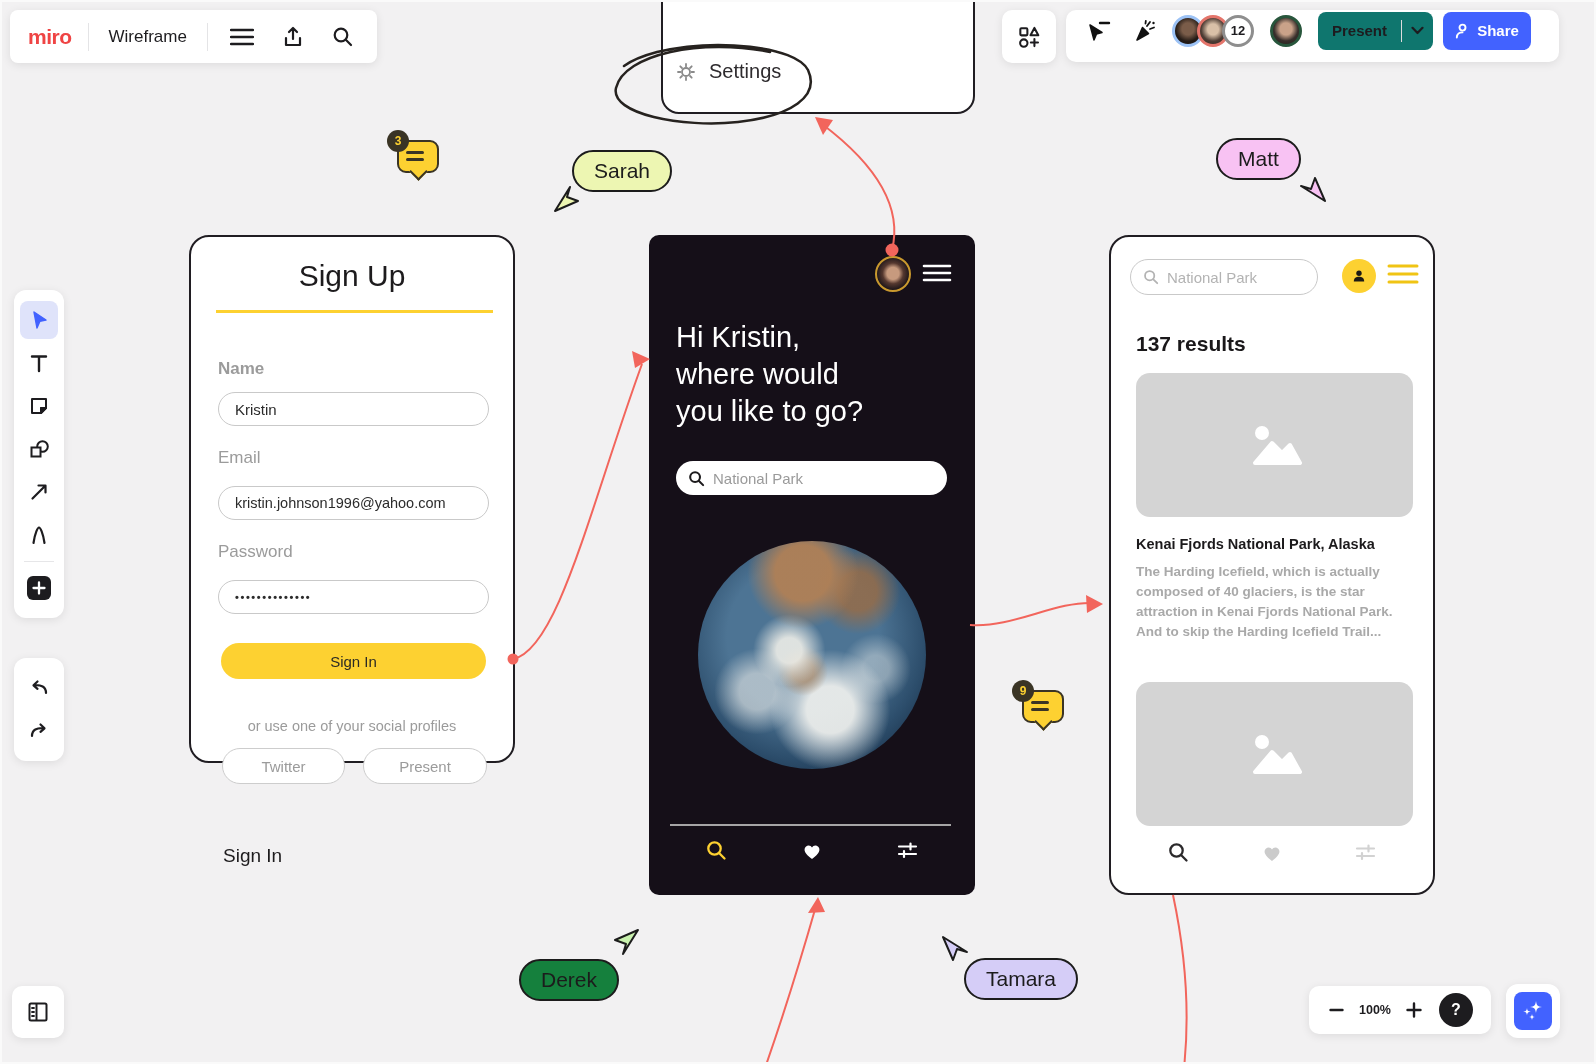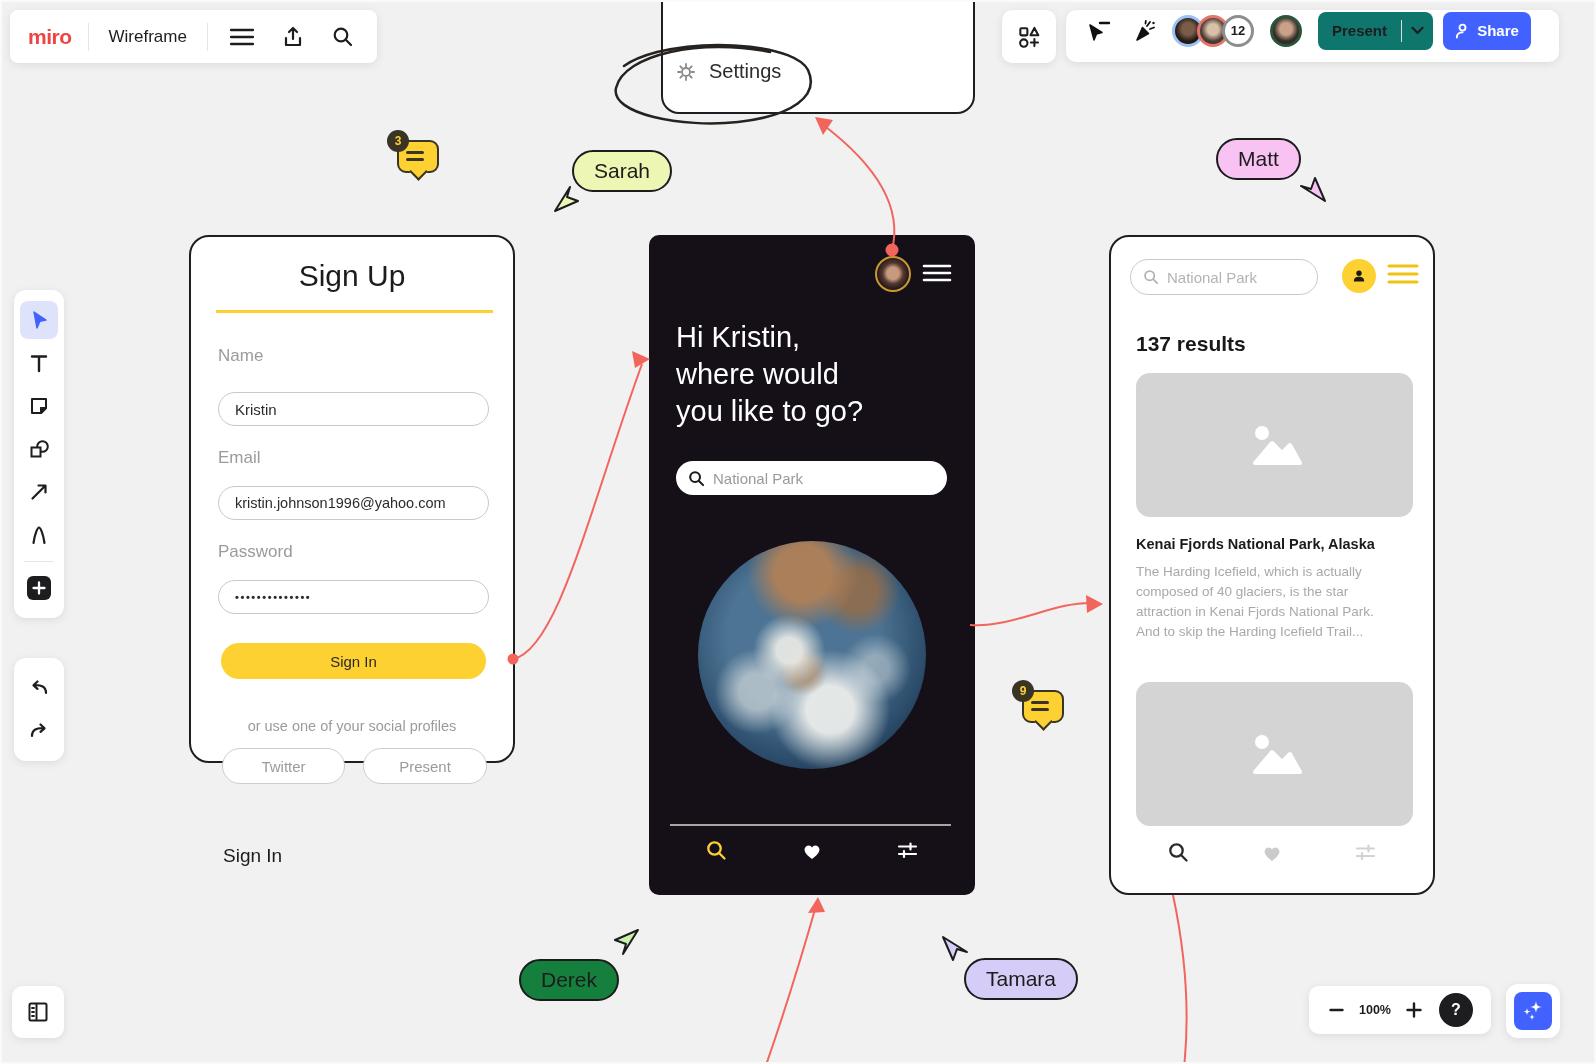--- a/index.html
+++ b/index.html
@@ -70,21 +70,21 @@
                     display:flex; align-items:center; padding:0 12px; gap:8px; background:#fff; }
   #results-search input { border:none; outline:none; width:120px; font-family:"Liberation Sans",sans-serif; font-size:15px; }
   #results-search input::placeholder { color:#b3b3b3; }
   #profile-circle { position:absolute; left:231px; top:22px; width:34px; height:34px; border-radius:50%; background:#fdd131;
                     display:flex; align-items:center; justify-content:center; }
   #results-menu { position:absolute; left:276px; top:26px; }
   #results-count { position:absolute; left:25px; top:95px; font-size:21px; font-weight:700; color:#1a181a; }
   .img-ph { position:absolute; left:25px; width:277px; height:144px; background:#d4d4d4; border-radius:14px;
             display:flex; align-items:center; justify-content:center; }
   #result-title { position:absolute; left:25px; top:299px; font-size:14.5px; font-weight:700; color:#1c1a1c; }
-  #result-desc { position:absolute; left:25px; top:325px; width:260px; font-size:13.5px; line-height:20px; color:#a9a9a9; }
+  #result-desc { position:absolute; left:25px; top:325px; width:260px; font-size:13.5px; line-height:20px; color:#a9a9a9;font-weight:bold; }
 
   
   #topleft-bar { left:8px; top:8px; height:53px; background:#fff; border-radius:8px; z-index:10; padding:0 18px; gap:16px; display:flex; align-items:center; }
   #miro-logo { font-size:21px; font-weight:700; letter-spacing:-.5px; color:#ef4444; }
   .vdiv { width:1px; height:28px; background:#e4e4e6; }
   #board-name { font-size:17px; color:#1d1c1f; padding:0 4px; }
   .tl-icon { padding:0 6px; cursor:pointer; }
 
   
   #shapes-btn { left:1000px; top:8px; width:54px; height:53px; background:#fff; border-radius:10px; z-index:10;
@@ -165,21 +165,21 @@
     </div>
   </div>
   <svg id="scribble" width="240" height="105" viewBox="0 0 240 105">
     <path d="M168,20 C100,6 22,22 14,56 C8,82 80,96 136,90 C190,84 218,64 206,38 C194,14 114,6 55,20 C40,24 30,28 22,34" fill="none" stroke="#26221f" stroke-width="2.5" stroke-linecap="round"></path>
   </svg>
 
   <div class="wcard" id="signup-card">
     <div class="su-title">Sign Up</div>
     <div class="su-underline"></div>
 
-    <div class="flabel" style="left:27px; top:109px;">Name</div>
+    <div class="flabel" style="left:27px; top:122px;font-weight:bold;">Name</div>
     <input class="pill-input" style="top: 155px;" value="Kristin">
 
     <div class="flabel" style="left:27px; top:211px;">Email</div>
     <input class="pill-input" style="top: 249px; font-size: 14.5px;" value="kristin.johnson1996@yahoo.com">
 
     <div class="flabel" style="left:27px; top:305px;">Password</div>
     <input class="pill-input" id="pw-input" style="top: 343px;" value="••••••••••••••">
 
     <button id="signin-btn">Sign In</button>
     <div id="social-text">or use one of your social profiles</div>

